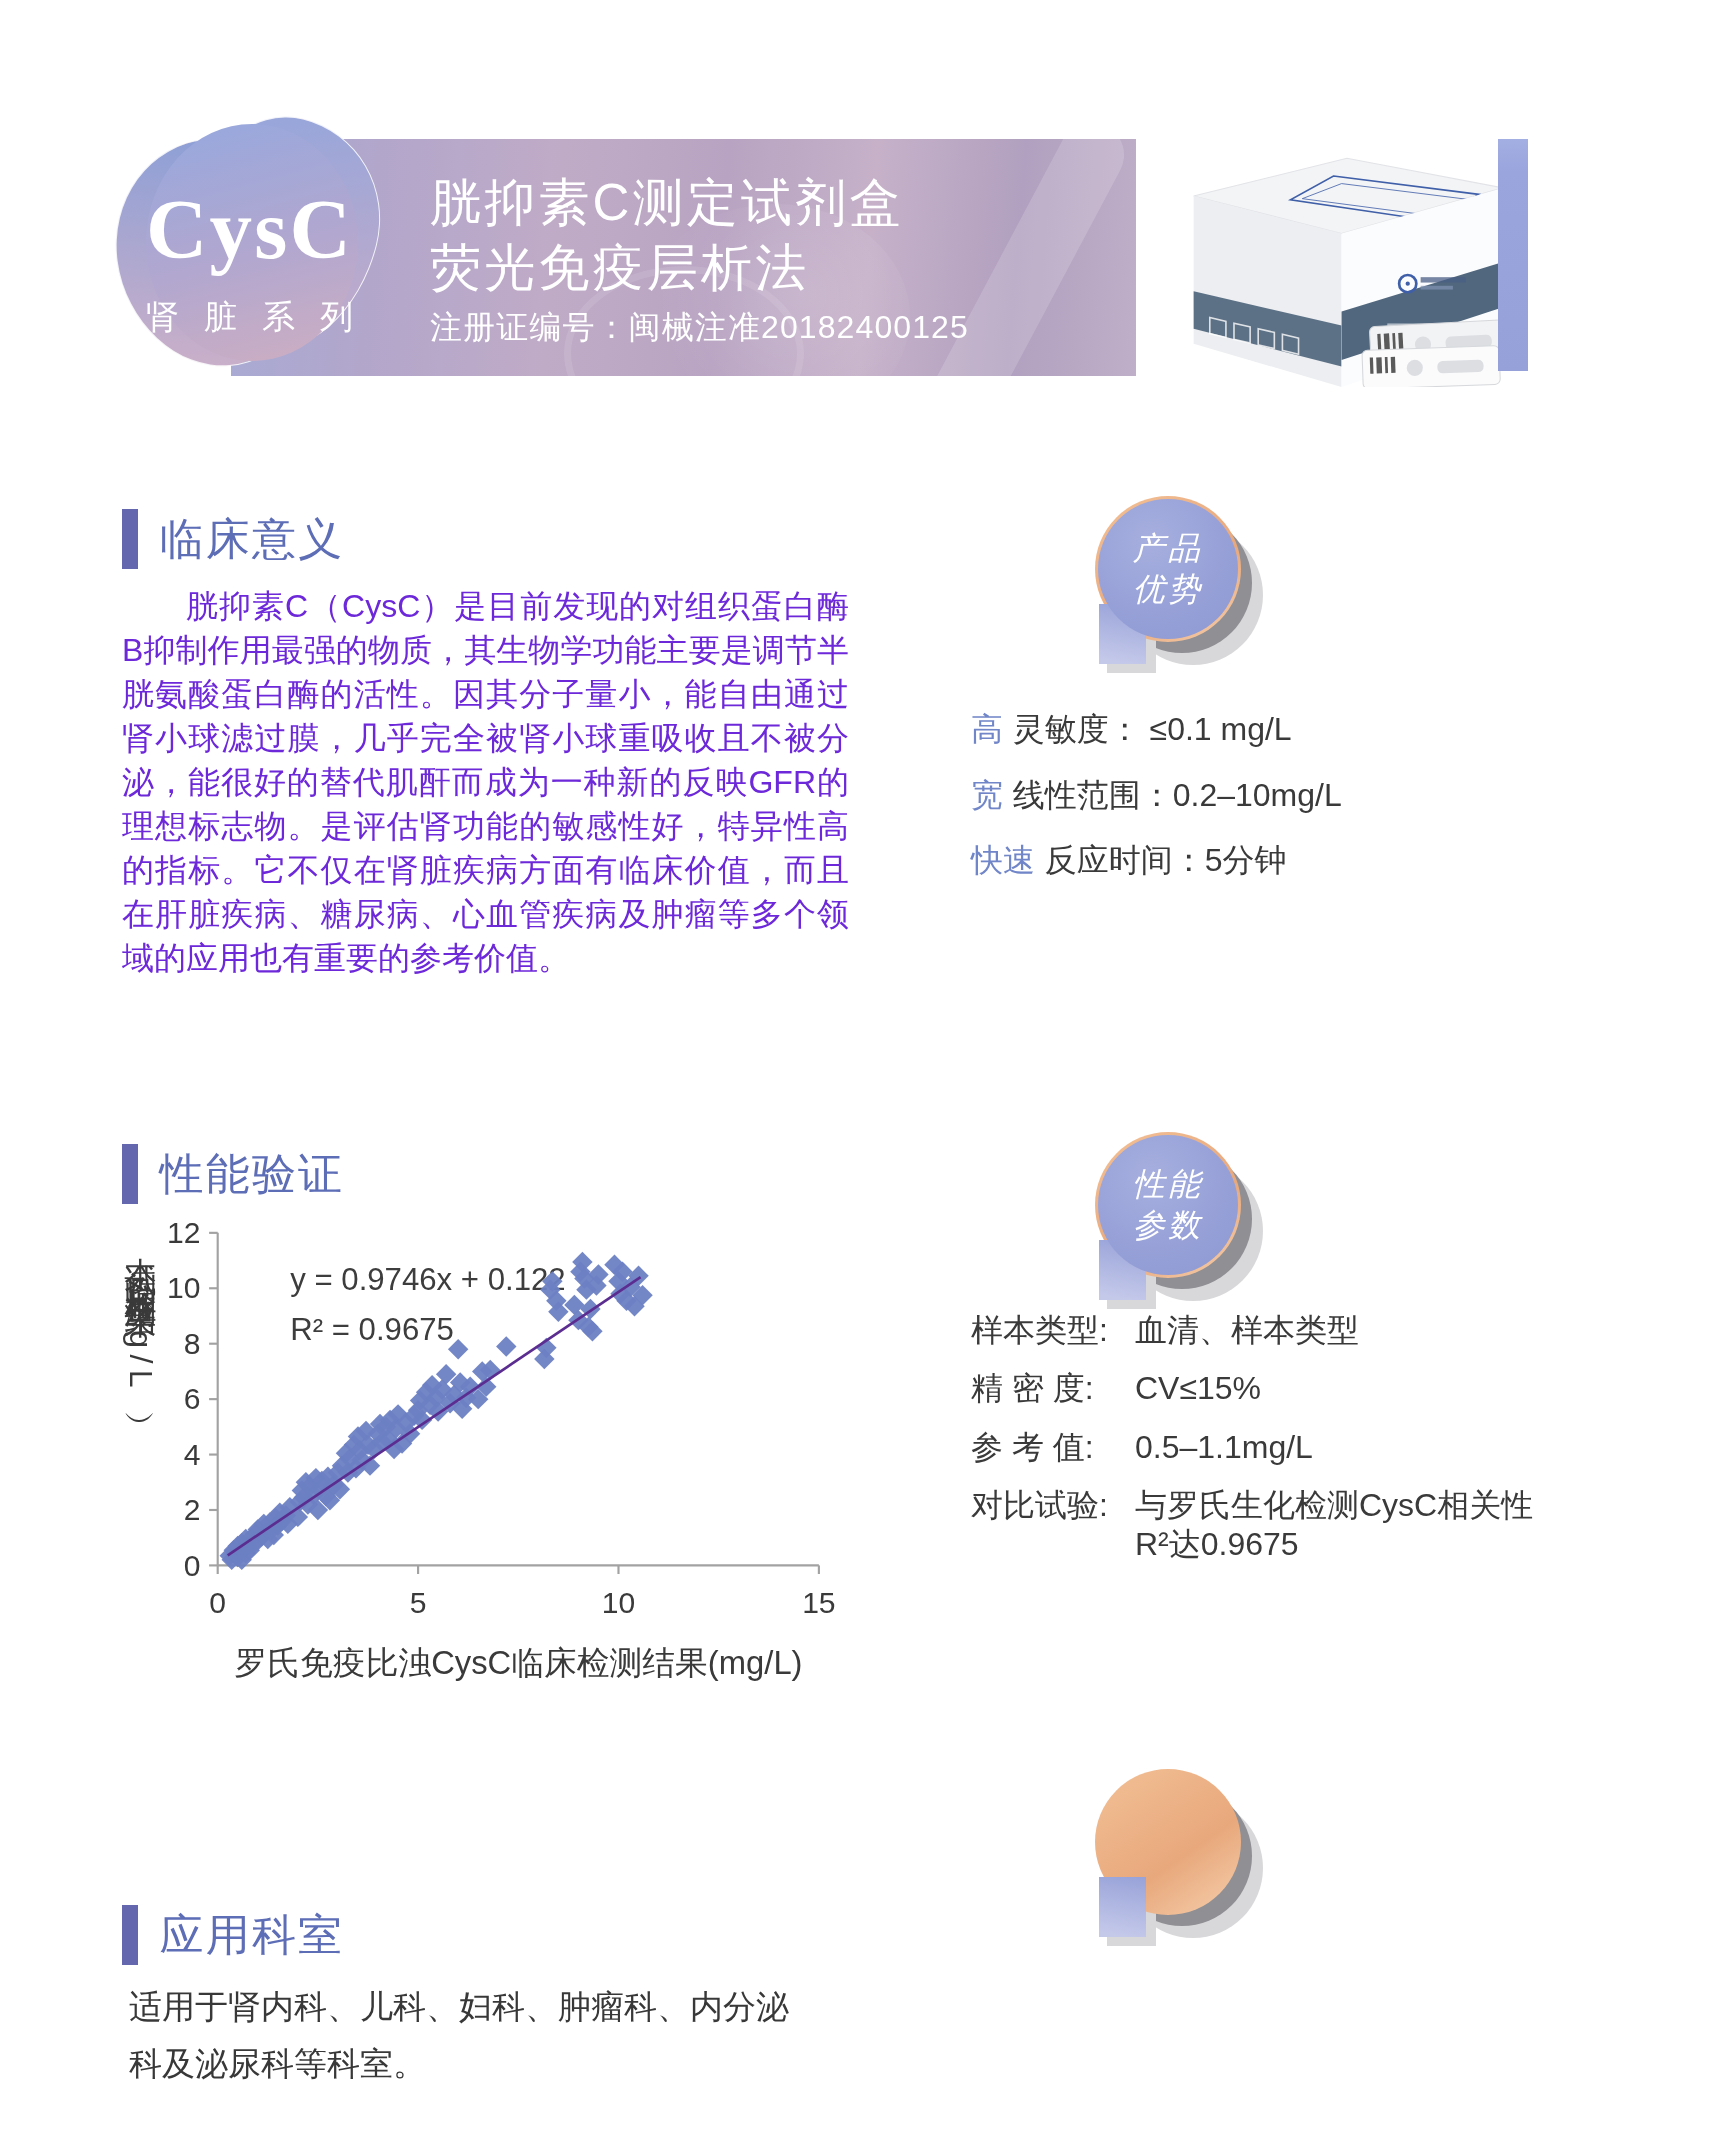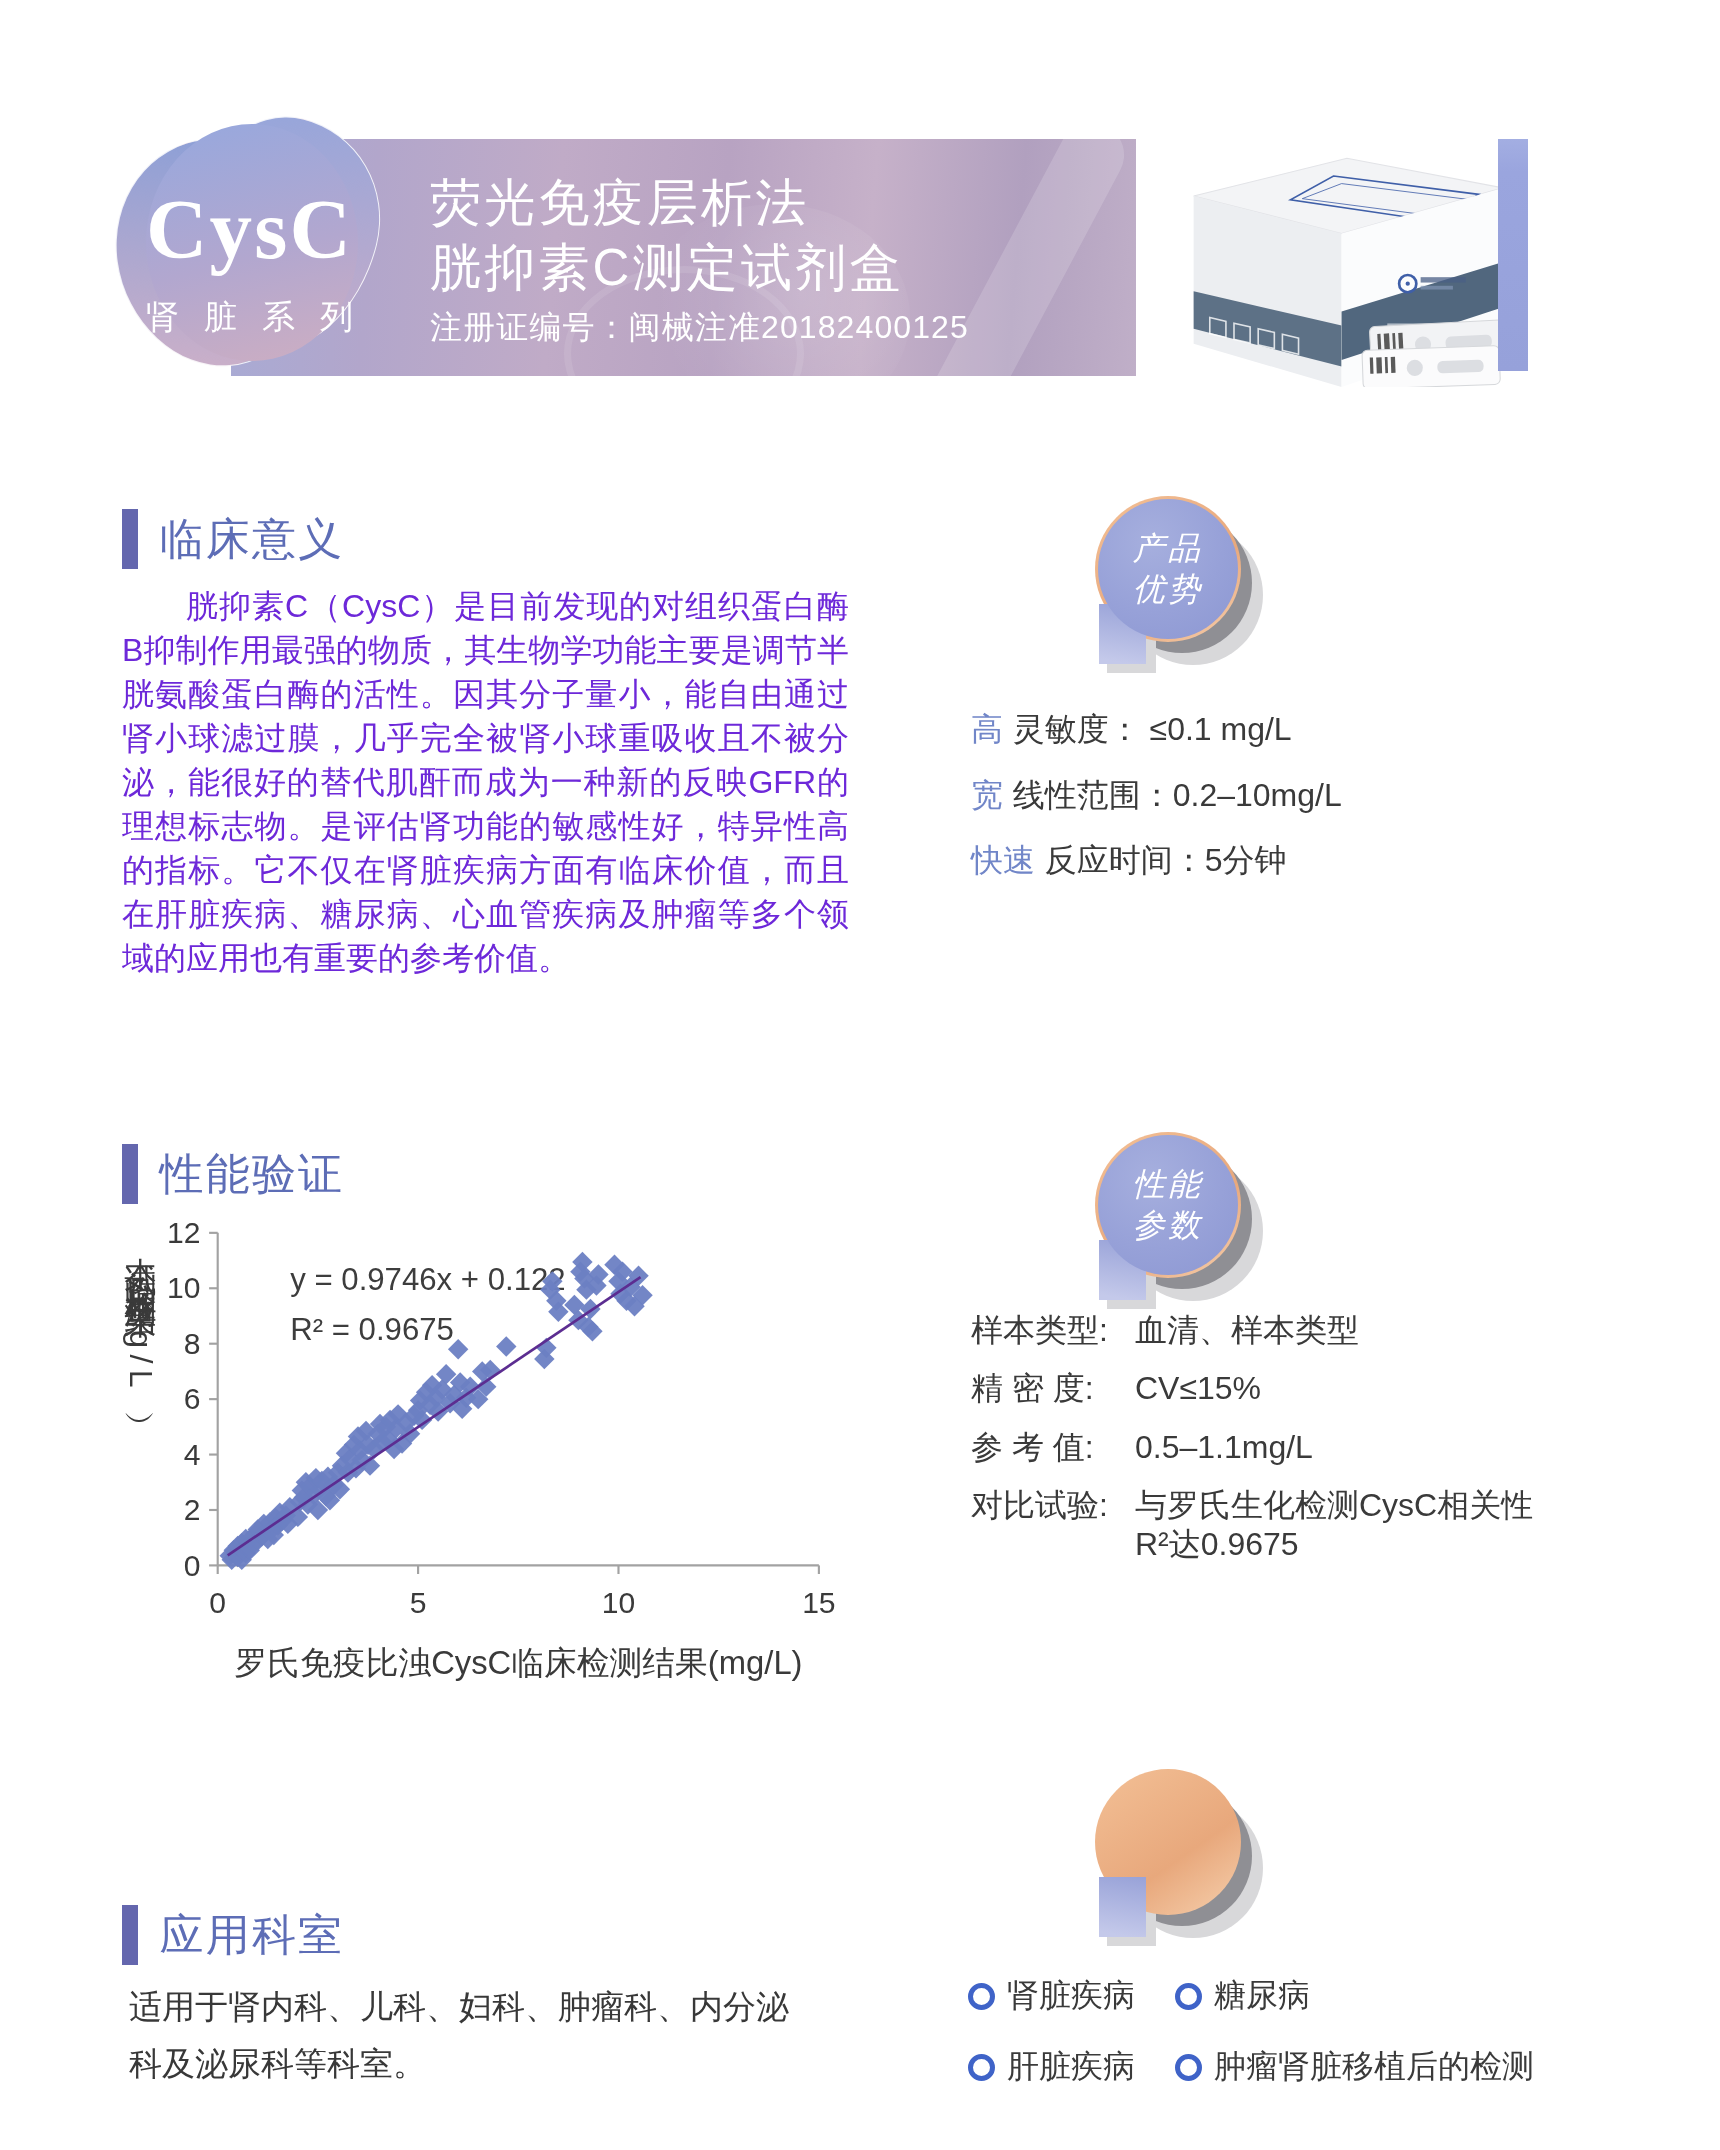--- a/index.html
+++ b/index.html
@@ -96,22 +96,22 @@
 </head>
 <body>
 
 <div id="page">
 
   <div class="banner">
     <div class="glass1"></div>
     <div class="glass2"></div>
     <div class="glass3"></div>
     <div class="banner-title">
+      <div>胱抑素C测定试剂盒</div>
       <div>荧光免疫层析法</div>
-      <div>胱抑素C测定试剂盒</div>
     </div>
     <div class="banner-reg">注册证编号：闽械注准20182400125</div>
   </div>
 
   <div class="logo">
     <div class="petalB"></div>
     <div class="petalA"></div>
     <div class="petalC"></div>
     <div class="logo-title">CysC</div>
     <div class="logo-sub">肾脏系列</div>
@@ -399,33 +399,15 @@
     <div class="ring"></div>
     <div class="tail"></div>
   </div>
 
   <div class="sec-title" style="left:122px;top:1905px;">
     <div class="bar"></div>
     <div class="txt">应用科室</div>
   </div>
   <div class="dept-body">适用于肾内科、儿科、妇科、肿瘤科、内分泌科及泌尿科等科室。</div>
 
-  <div class="app-grid">
-    <div class="app-item">
-      <span class="ring-ico"></span>
-      <span>肾脏疾病</span>
-    </div>
-    <div class="app-item">
-      <span class="ring-ico"></span>
-      <span>糖尿病</span>
-    </div>
-    <div class="app-item">
-      <span class="ring-ico"></span>
-      <span>肝脏疾病</span>
-    </div>
-    <div class="app-item">
-      <span class="ring-ico"></span>
-      <span>肿瘤肾脏移植后的检测</span>
-    </div>
-  </div>
 
 </div>
 
 
 </body></html>

